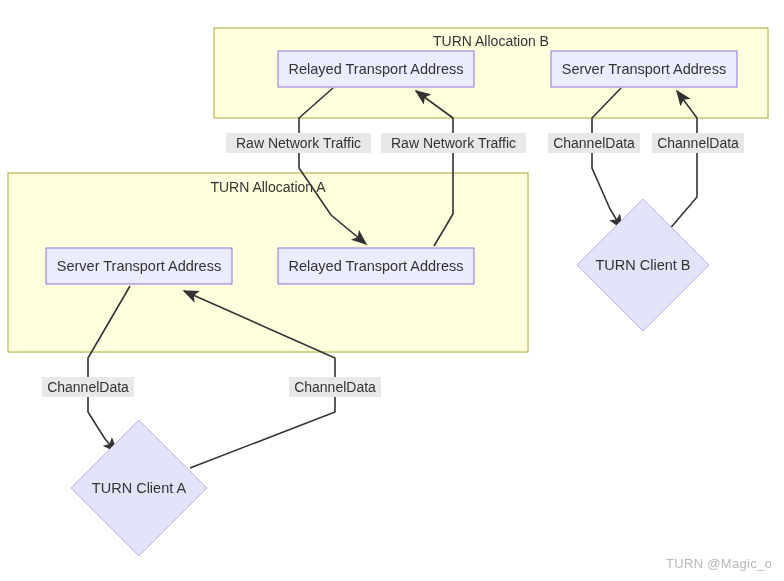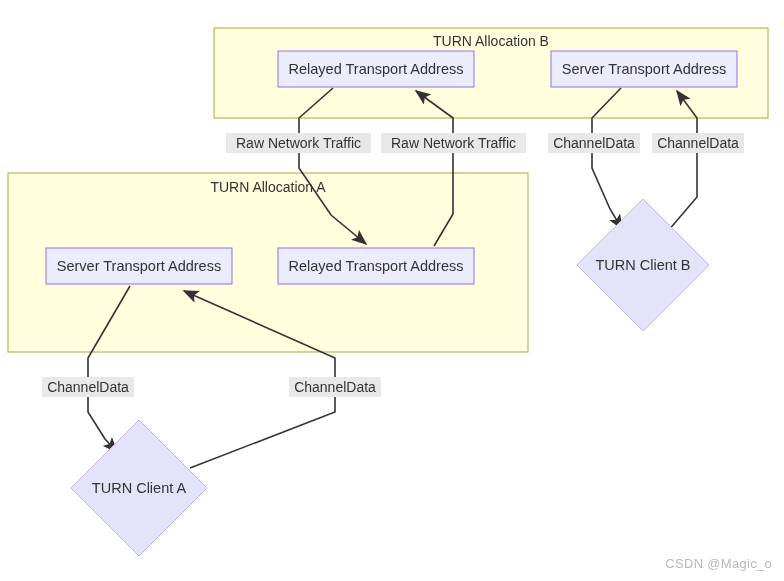--- a/index.html
+++ b/index.html
@@ -159,14 +159,14 @@
       <polygon class="node-diamond" points="139,420 207,488 139,556 71,488"></polygon>
       <text class="node-label" x="139" y="489">TURN Client A</text>
     </g>
 
     <g>
       <polygon class="node-diamond" points="643,199 709,265 643,331 577,265"></polygon>
       <text class="node-label" x="643" y="266">TURN Client B</text>
     </g>
   </svg>
 
-  <div class="watermark">CSDN @Magic_o</div>
+  <div class="watermark">TURN @Magic_o</div>
 </div>
 
 </body></html>

